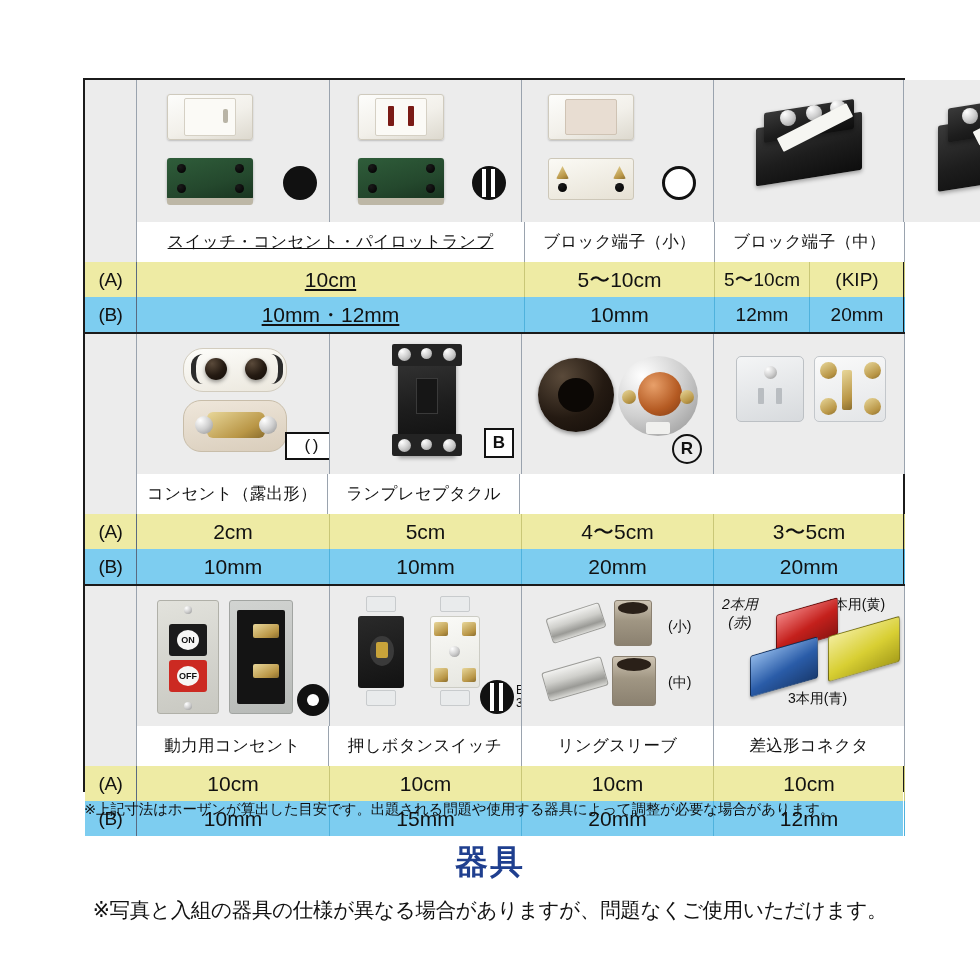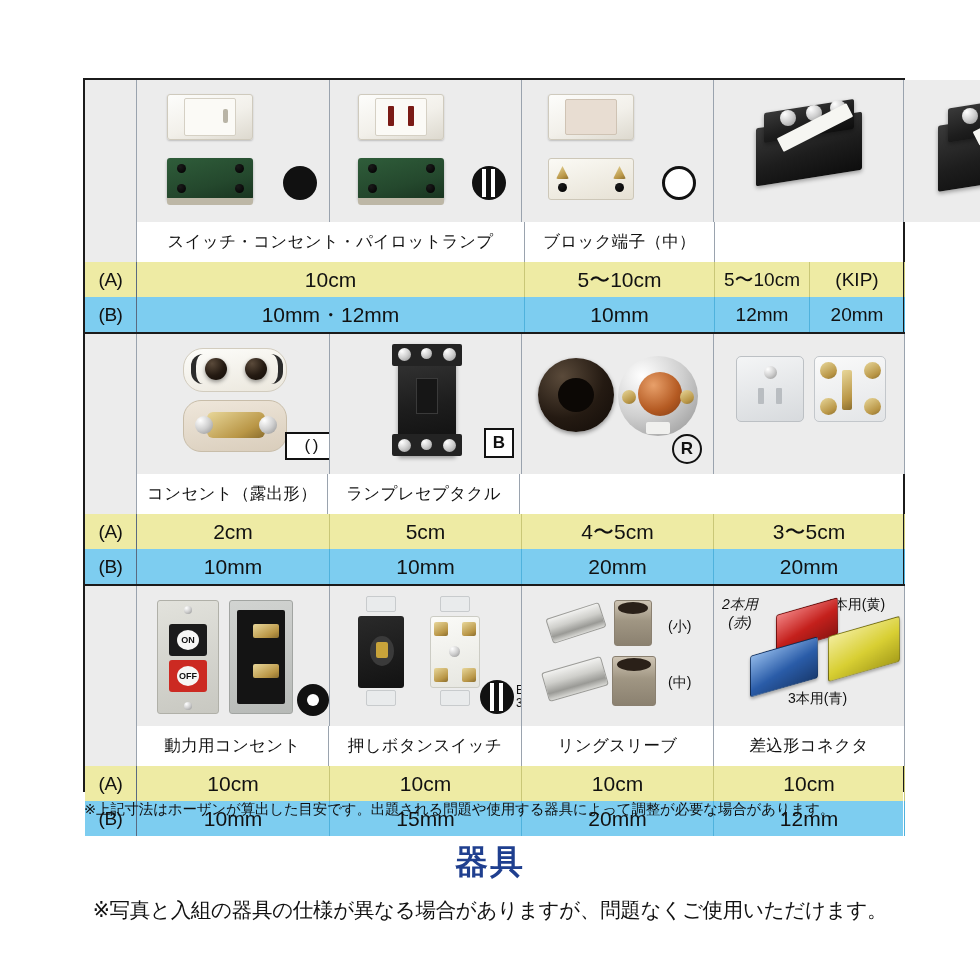--- a/index.html
+++ b/index.html
@@ -49,21 +49,21 @@
     font-size: 21px; color:#111;
     text-align:center;
   }
   .cell:last-child { border-right: none; }
   .photo-row .cell { border-right:1px solid #9aa3ae; background:#ececec; }
   .name-row  .cell { border-right:1px solid #9aa3ae; background:#fff; font-size:16.5px; letter-spacing:0.3px; }
   .a-row .cell { border-right:1px solid #c9c777; }
   .b-row .cell { border-right:1px solid #4fb2dd; }
 
   
-  .w-sw   { flex: 0 0 388px; }
+  .w-sw   { flex: 0 0 388px; text-decoration: underline; }
   .w-blk1 { flex: 0 0 190px; }
   .w-blk2 { flex: 0 0 190px; }
   .w-half { flex: 0 0 95px; }
 
   .w-c1 { flex: 0 0 193px; }
   .w-c2 { flex: 0 0 192px; }
   .w-c3 { flex: 0 0 192px; }
   .w-c4 { flex: 0 0 191px; }
 
   .photo-cell { position:relative; overflow:hidden; }
@@ -224,20 +224,21 @@
           <div class="ph black-block" style="left:44px;top:20px;width:108px;height:34px;transform:skewY(-9deg);"></div>
           <div class="chrome" style="left:58px;top:28px;width:16px;height:16px;"></div>
 
           <div class="white-bar" style="left:68px;top:34px;width:76px;height:15px;"></div>
         </div>
       </div>
 
       <div class="name-row">
         <div class="lbl-col blank"></div>
         <div class="cell w-sw">スイッチ・コンセント・パイロットランプ</div>
+        <div class="cell w-blk1">ブロック端子（小）</div>
         <div class="cell w-blk2">ブロック端子（中）</div>
       </div>
 
       <div class="a-row">
         <div class="lbl-col">(A)</div>
         <div class="cell w-sw">10cm</div>
         <div class="cell w-blk1">5〜10cm</div>
         <div class="cell w-half" style="font-size:19px;">5〜10cm</div>
         <div class="cell w-half" style="font-size:19px;">(KIP)</div>
       </div>

